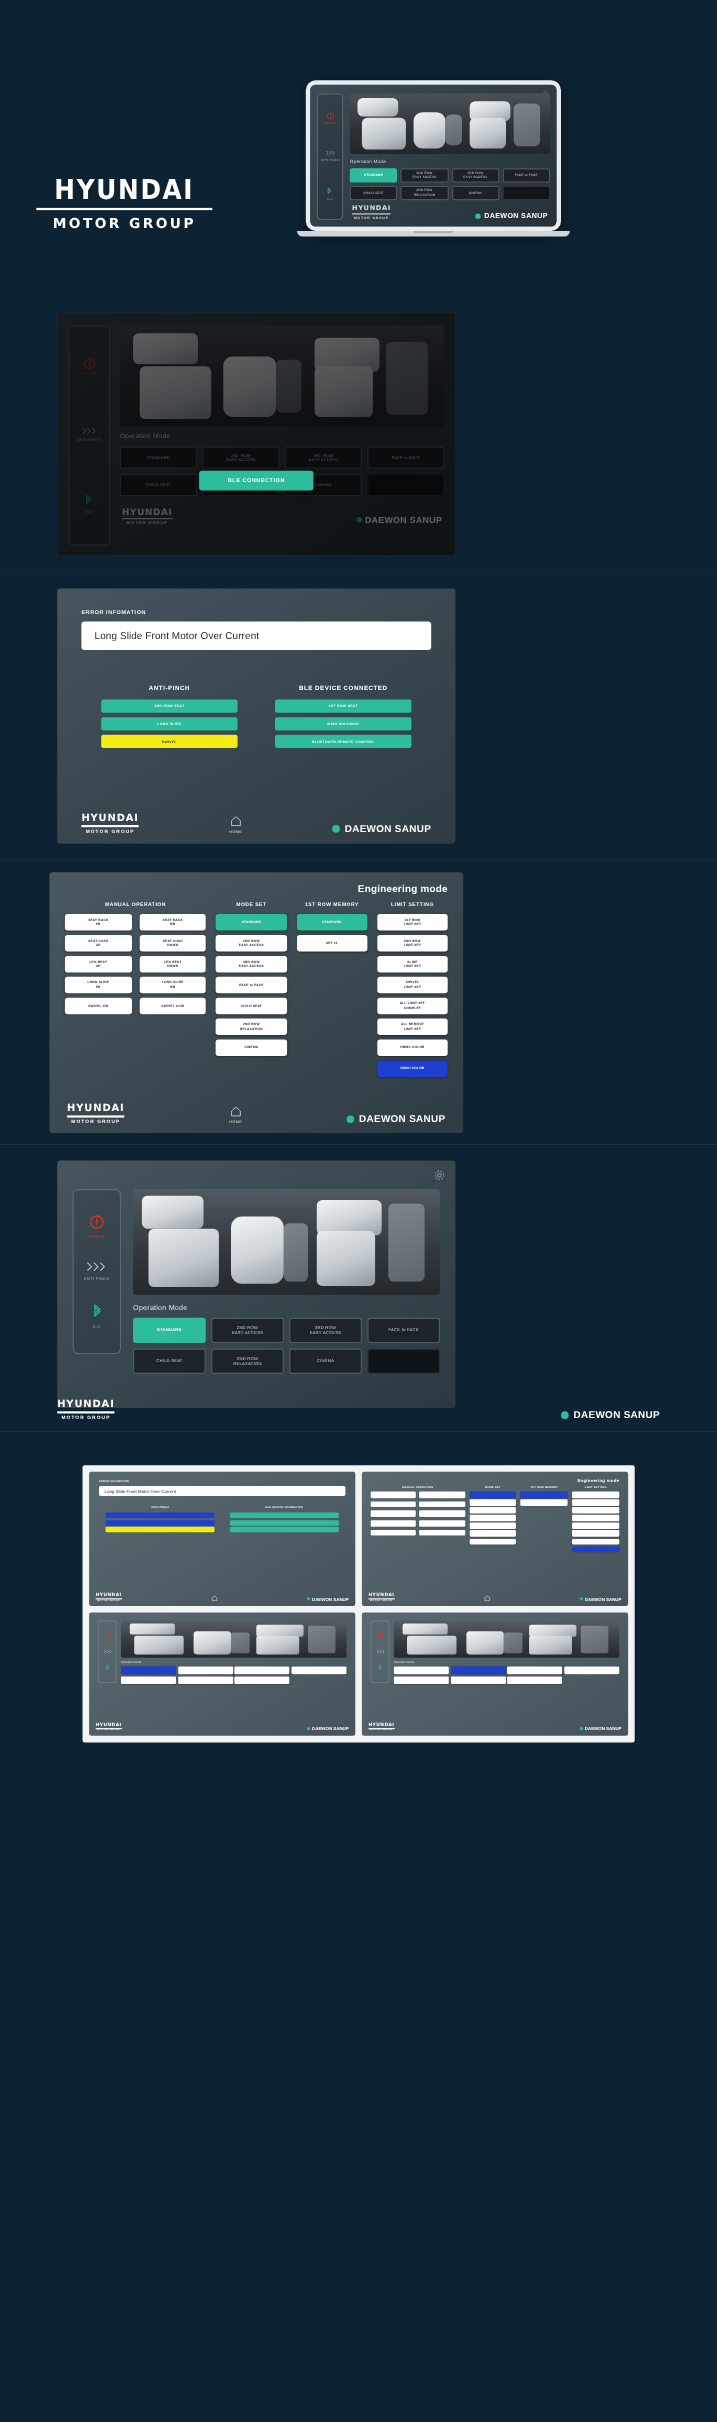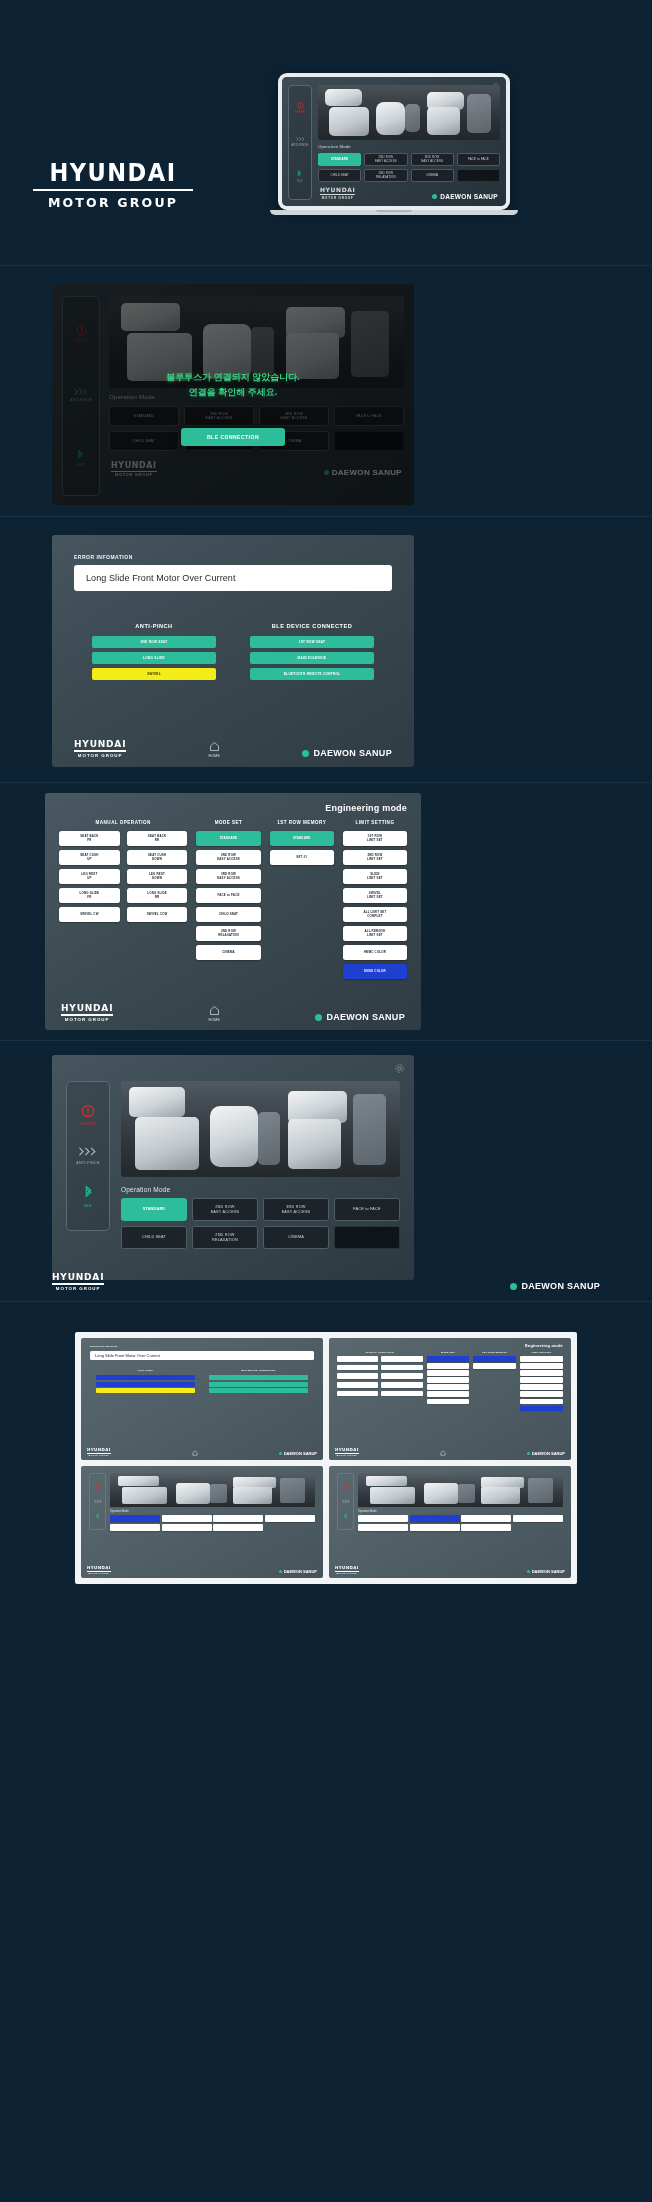--- a/index.html
+++ b/index.html
@@ -415,24 +415,20 @@
               </div>
               <div class="foot-d" style="font-size:8px;">
                 <span class="dot-g"></span>
                 <span>DAEWON SANUP</span>
               </div>
             </div>
           </div>
         </div>
       </div>
       <div class="dim"></div>
-      <div class="ble-msg">
-        <div>블루투스가 연결되지 않았습니다.</div>
-        <div>연결을 확인해 주세요.</div>
-      </div>
       <div class="ble-cta">BLE CONNECTION</div>
     </div>
   </section>
 
   <div class="divider"></div>
 
   <section class="sec3">
     <div class="panel">
       <div class="err-lbl">ERROR INFOMATION</div>
       <div class="err-box">Long Slide Front Motor Over Current</div>

